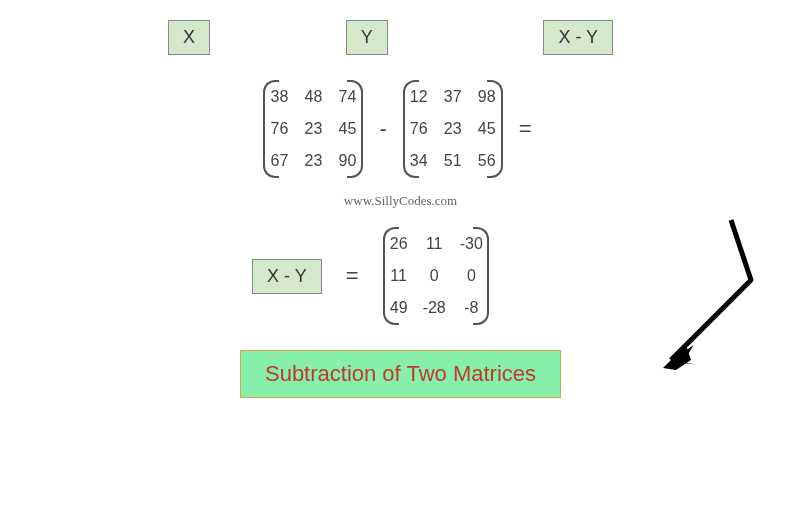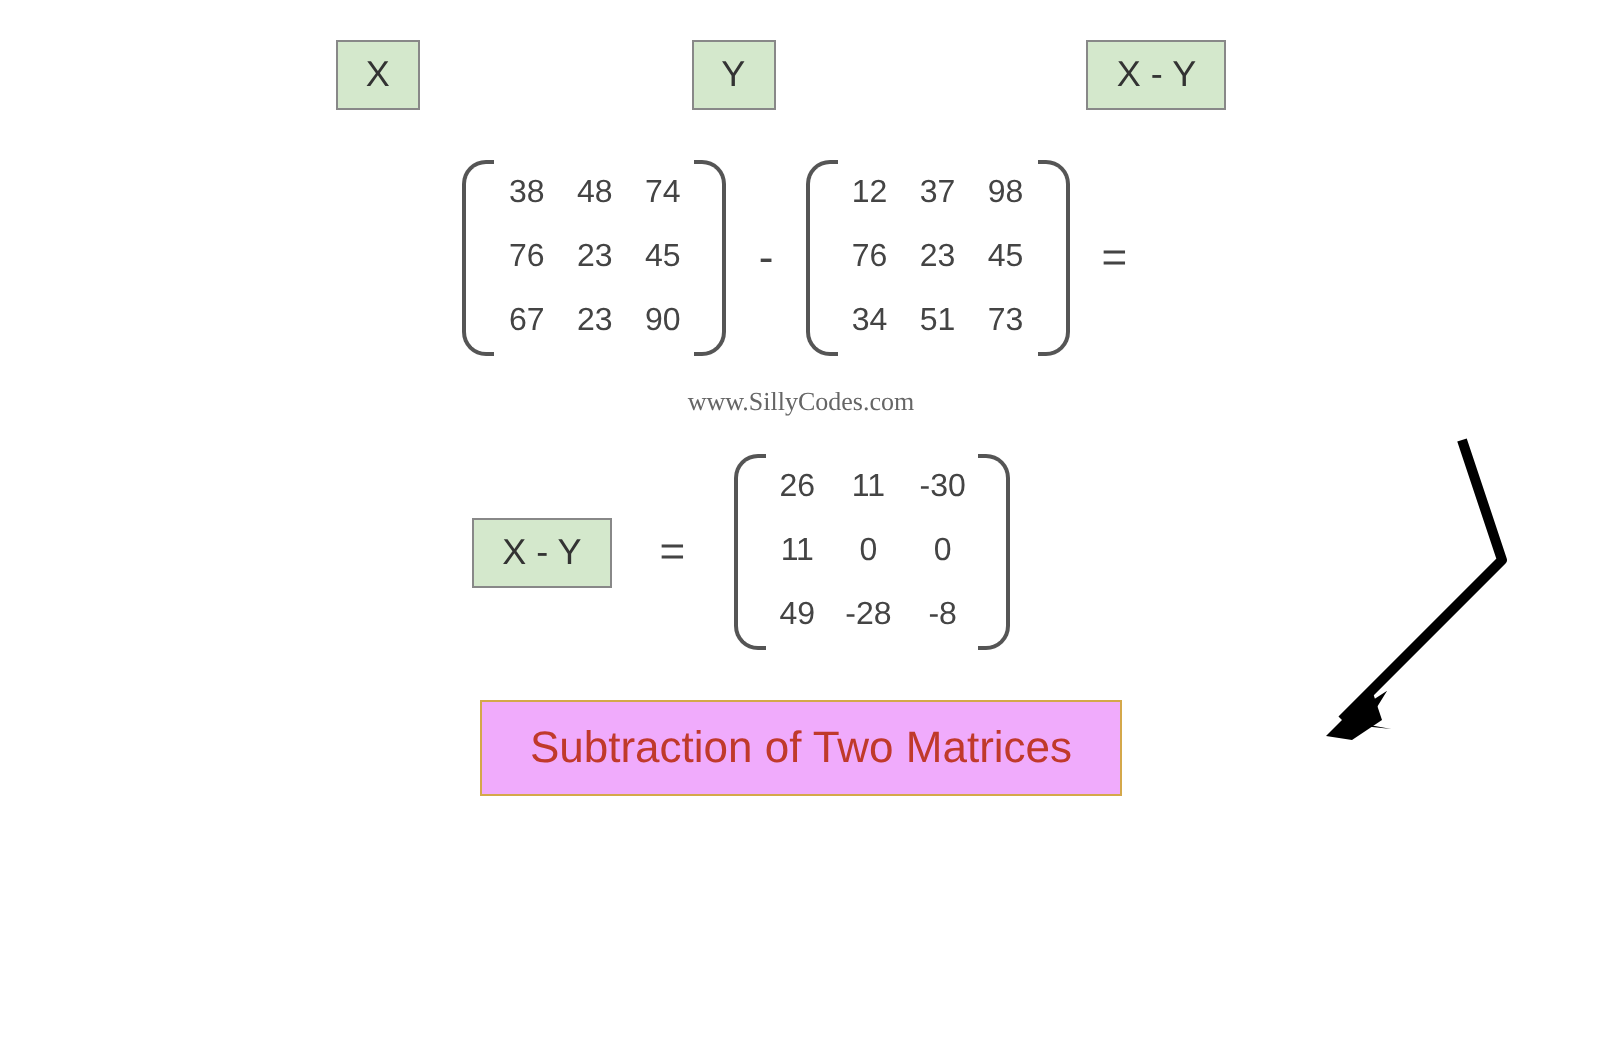--- a/index.html
+++ b/index.html
@@ -29,21 +29,21 @@
     .label-xy { margin-right: 60px; }
     .equation-row {
       display: flex;
       align-items: center;
       justify-content: center;
       gap: 10px;
       margin-bottom: 15px;
     }
     .matrix {
       position: relative;
-      padding: 8px 22px;
+      padding: 8px 6px;
     }
     .matrix::before,
     .matrix::after {
       content: "";
       position: absolute;
       top: 0;
       bottom: 0;
       width: 14px;
       border: 2px solid #555;
     }
@@ -89,21 +89,21 @@
       align-items: center;
       justify-content: center;
       gap: 18px;
       margin-bottom: 25px;
       margin-left: -60px;
     }
     .title-box {
       display: block;
       margin: 0 auto;
       width: fit-content;
-      background: #f0abfc;
+      background: #86efac;
       border: 1px solid #d4a84a;
       padding: 10px 24px;
       font-size: 22px;
       color: #c0392b;
     }
     .arrow {
       position: absolute;
     }
     .arrow.down-curve {
       right: 40px;
@@ -139,21 +139,21 @@
   <div class="matrix">
     <div class="matrix-grid">
       <span>12</span>
       <span>37</span>
       <span>98</span>
       <span>76</span>
       <span>23</span>
       <span>45</span>
       <span>34</span>
       <span>51</span>
-      <span>73</span>
+      <span>56</span>
     </div>
   </div>
 
   <div class="op">=</div>
 
 </div>
 
 <div class="website">www.SillyCodes.com</div>
 
 <div class="result-row">

